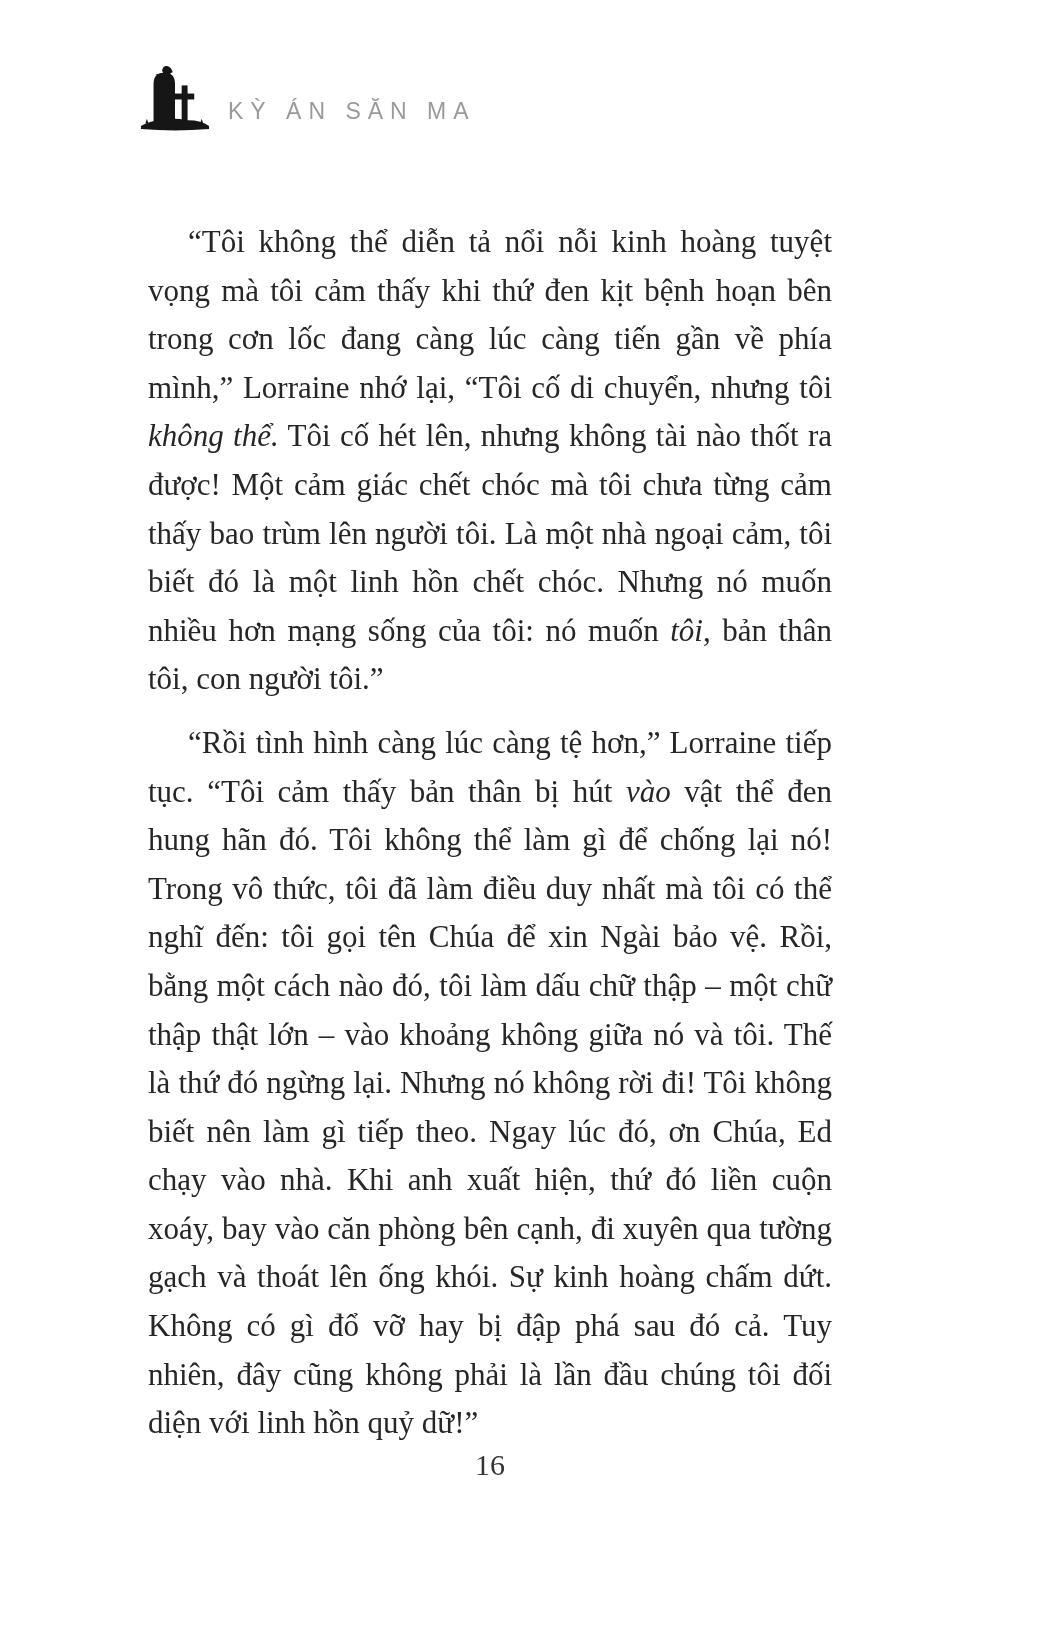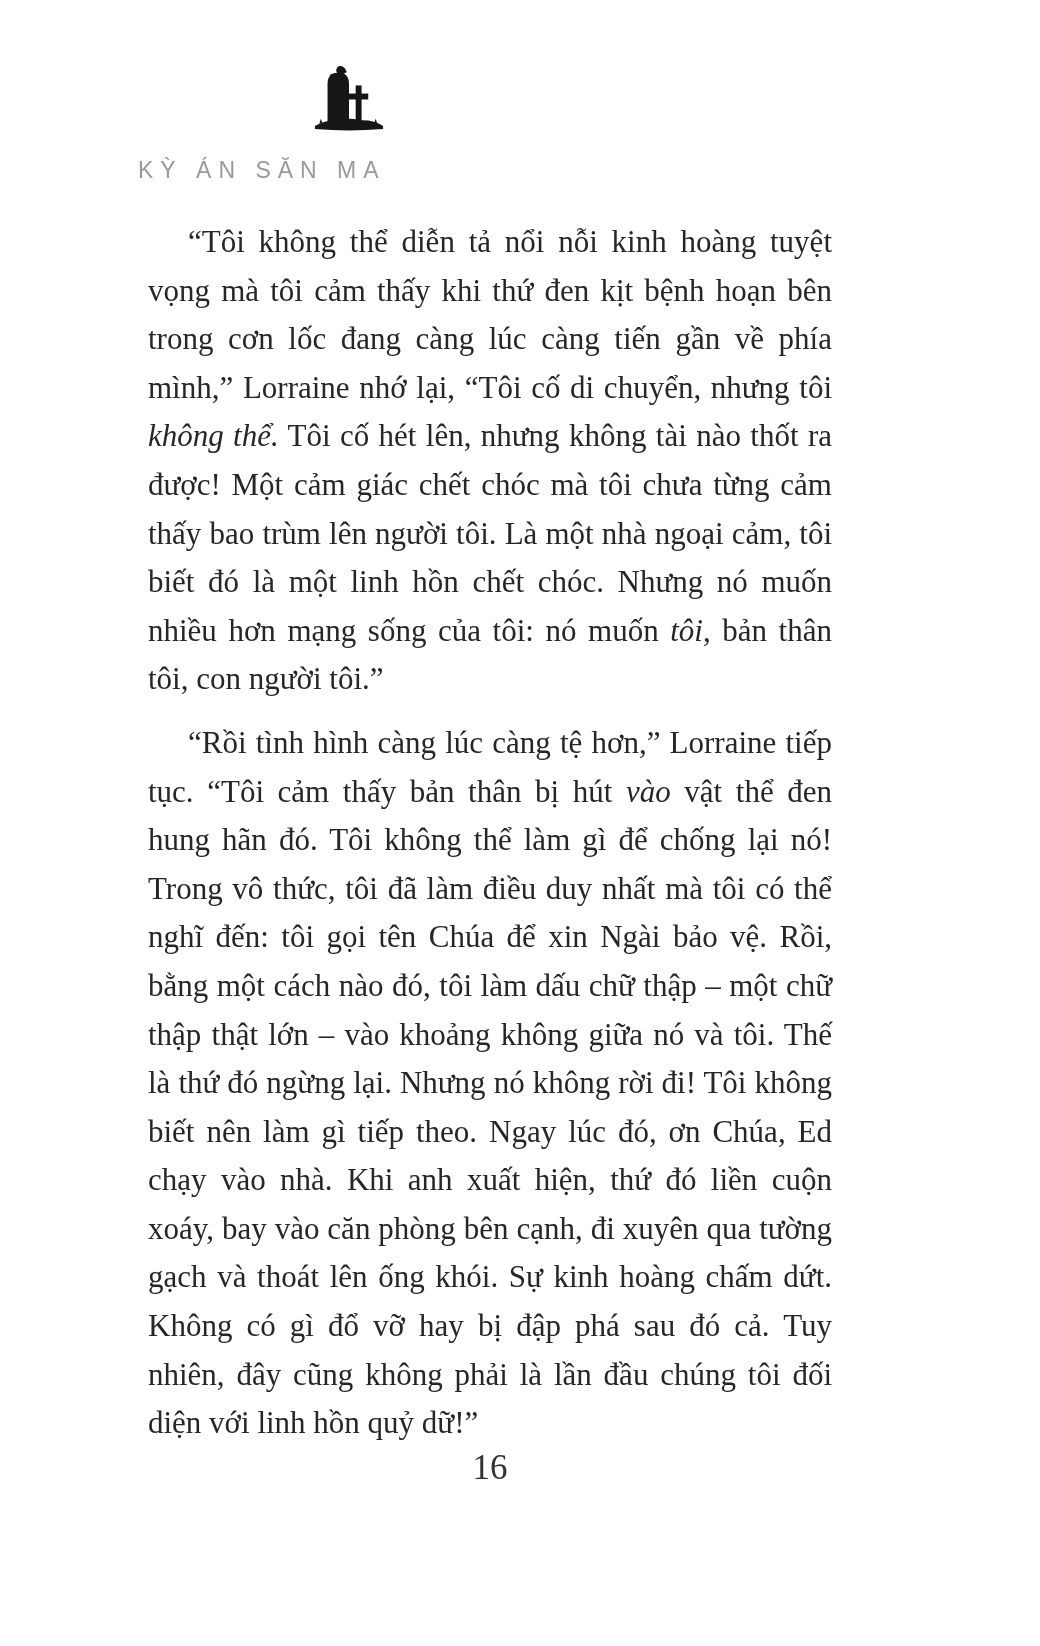--- a/index.html
+++ b/index.html
@@ -17,21 +17,20 @@
     background: #ffffff;
     overflow: hidden;
   }
   .header {
     position: absolute;
     top: 55px;
     left: 138px;
     display: flex;
     align-items: flex-end;
     gap: 16px;
-    flex-direction: column;
   }
   .logo { width: 74px; height: 86px; }
   .logo svg { display: block; width: 74px; height: 86px; }
   .header-title {
     font-family: "Liberation Sans", sans-serif;
     font-size: 23px;
     letter-spacing: 7px;
     color: #9a9a9a;
     padding-bottom: 16px;
     white-space: nowrap;
@@ -53,21 +52,21 @@
   }
   .para em {
     font-style: italic;
   }
   .page-number {
     position: absolute;
     top: 1448px;
     left: 148px;
     width: 684px;
     text-align: center;
-    font-size: 35px;
+    font-size: 30px;
     color: #333333;
   }
 </style>
 </head>
 <body>
 
 <div class="page">
 
   <div class="header">
     <div class="logo">

